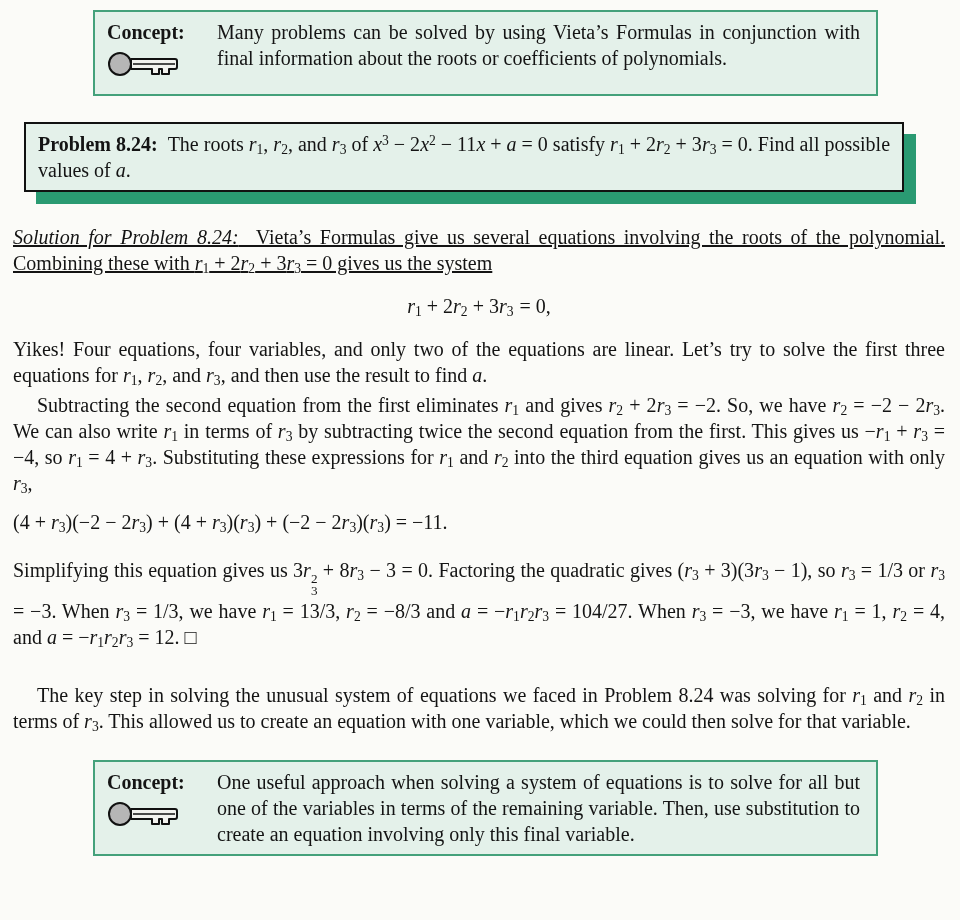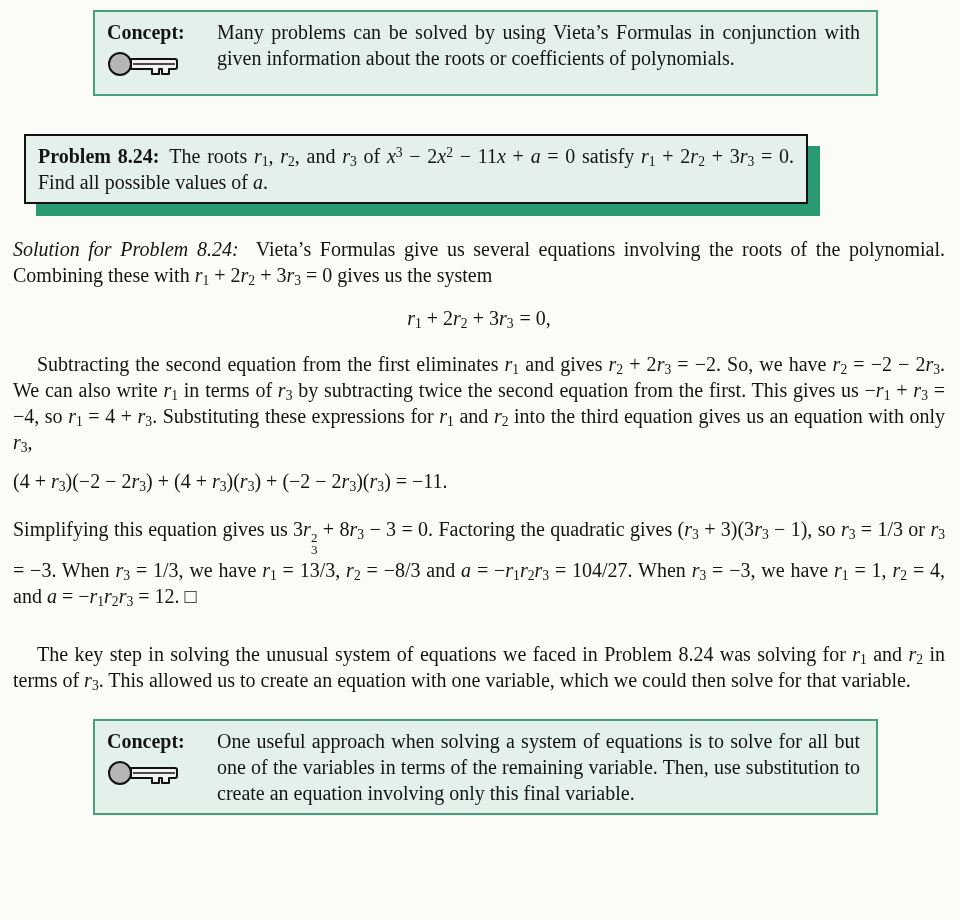--- a/index.html
+++ b/index.html
@@ -19,34 +19,34 @@
     padding:7px 16px 7px 12px;
     display:grid;grid-template-columns:102px 1fr;column-gap:8px;
   }
   .concept-label{font-weight:bold;}
   .concept-keyicon{margin-top:2px;}
   .concept-text{text-align:justify;}
 
   
   .problem-box{
     box-sizing:border-box;
-    width:784px;margin-left:11px;margin-top:38px;
+    width:880px;margin-left:11px;margin-top:26px;
     background:var(--box_bg);
     border:2px solid #111;
     box-shadow:12px 12px 0 0 var(--problem_shadow);
     padding:7px 12px;
   }
   .problem-box p{margin:0;text-align:justify;}
   .problem-label{font-weight:bold;margin-right:10px;}
 
   .para{margin:0;text-align:justify;}
   .para.indent{text-indent:24px;}
-  #solution-intro{margin-top:32px;}
+  #solution-intro{margin-top:32px;text-decoration:underline;}
   #para-yikes{margin-top:13px;}
-  #para-subtracting{margin-top:16px;}
+  #para-subtracting{margin-top:4px;}
   #para-simplifying{margin-top:22px;}
   #para-keystep{margin-top:32px;}
 
   
   .eq-system{display:table;margin:13px auto 0 auto;}
   .eq-row{display:table-row;}
   .eq-row .lhs{display:table-cell;text-align:left;padding:2px 6px 2px 0;line-height:30px;}
   .eq-row .rhs{display:table-cell;text-align:left;padding:2px 0;line-height:30px;}
 
   .eq-display{margin:13px 0 0 0;}
@@ -68,36 +68,37 @@
     <div class="concept-left">
       <div class="concept-label">Concept:</div>
       <div class="concept-keyicon">
         <svg width="74" height="34" viewBox="0 0 74 34">
           <circle cx="13" cy="17" r="11" fill="#b6b6b6" stroke="#111" stroke-width="2"></circle>
           <path d="M24 12 H68 Q70 12 70 14 V20 Q70 22 68 22 H62 V27 H55 V22 H52 V27 H45 V22 H24 Z" fill="#f2f2ee" stroke="#111" stroke-width="2" stroke-linejoin="round"></path>
           <line x1="26" y1="17" x2="68" y2="17" stroke="#111" stroke-width="1.4"></line>
         </svg>
       </div>
     </div>
-    <div class="concept-text">Many problems can be solved by using Vieta’s Formulas in conjunction with given information about the roots or coefficients of polynomials.</div>
+    <div class="concept-text">Many problems can be solved by using Vieta’s Formulas in conjunction with final information about the roots or coefficients of polynomials.</div>
   </section>
 
   <section class="problem-box">
     <p><span class="problem-label">Problem 8.24:</span><span>The roots <i>r</i><sub>1</sub>, <i>r</i><sub>2</sub>, and <i>r</i><sub>3</sub> of <i>x</i><sup>3</sup> − 2<i>x</i><sup>2</sup> − 11<i>x</i> + <i>a</i> = 0 satisfy <i>r</i><sub>1</sub> + 2<i>r</i><sub>2</sub> + 3<i>r</i><sub>3</sub> = 0. Find all possible values of <i>a</i>.</span></p>
   </section>
 
   <p class="para" id="solution-intro"><i>Solution for Problem 8.24:</i> &nbsp;Vieta’s Formulas give us several equations involving the roots of the polynomial. Combining these with <i>r</i><sub>1</sub> + 2<i>r</i><sub>2</sub> + 3<i>r</i><sub>3</sub> = 0 gives us the system</p>
 
   <div class="eq-system">
     <div class="eq-row">
       <span class="lhs"><i>r</i><sub>1</sub> + 2<i>r</i><sub>2</sub> + 3<i>r</i><sub>3</sub></span>
         <span class="rhs">= 0,</span>
     </div>
   </div>
 
+  <p class="para" id="para-yikes">Yikes! Four equations, four variables, and only two of the equations are linear. Let’s try to solve the first three equations for <i>r</i><sub>1</sub>, <i>r</i><sub>2</sub>, and <i>r</i><sub>3</sub>, and then use the result to find <i>a</i>.</p>
 
   <p class="para indent" id="para-subtracting">Subtracting the second equation from the first eliminates <i>r</i><sub>1</sub> and gives <i>r</i><sub>2</sub> + 2<i>r</i><sub>3</sub> = −2. So, we have <i>r</i><sub>2</sub> = −2 − 2<i>r</i><sub>3</sub>. We can also write <i>r</i><sub>1</sub> in terms of <i>r</i><sub>3</sub> by subtracting twice the second equation from the first. This gives us −<i>r</i><sub>1</sub> + <i>r</i><sub>3</sub> = −4, so <i>r</i><sub>1</sub> = 4 + <i>r</i><sub>3</sub>. Substituting these expressions for <i>r</i><sub>1</sub> and <i>r</i><sub>2</sub> into the third equation gives us an equation with only <i>r</i><sub>3</sub>,</p>
 
   <div class="eq-display">(4 + <i>r</i><sub>3</sub>)(−2 − 2<i>r</i><sub>3</sub>) + (4 + <i>r</i><sub>3</sub>)(<i>r</i><sub>3</sub>) + (−2 − 2<i>r</i><sub>3</sub>)(<i>r</i><sub>3</sub>) = −11.</div>
 
   <p class="para" id="para-simplifying">Simplifying this equation gives us 3<i>r</i><span class="ss">
         <span>2</span>
         <span>3</span>
       </span> + 8<i>r</i><sub>3</sub> − 3 = 0. Factoring the quadratic gives (<i>r</i><sub>3</sub> + 3)(3<i>r</i><sub>3</sub> − 1), so <i>r</i><sub>3</sub> = 1/3 or <i>r</i><sub>3</sub> = −3. When <i>r</i><sub>3</sub> = 1/3, we have <i>r</i><sub>1</sub> = 13/3, <i>r</i><sub>2</sub> = −8/3 and <i>a</i> = −<i>r</i><sub>1</sub><i>r</i><sub>2</sub><i>r</i><sub>3</sub> = 104/27. When <i>r</i><sub>3</sub> = −3, we have <i>r</i><sub>1</sub> = 1, <i>r</i><sub>2</sub> = 4, and <i>a</i> = −<i>r</i><sub>1</sub><i>r</i><sub>2</sub><i>r</i><sub>3</sub> = 12. □</p>
 

